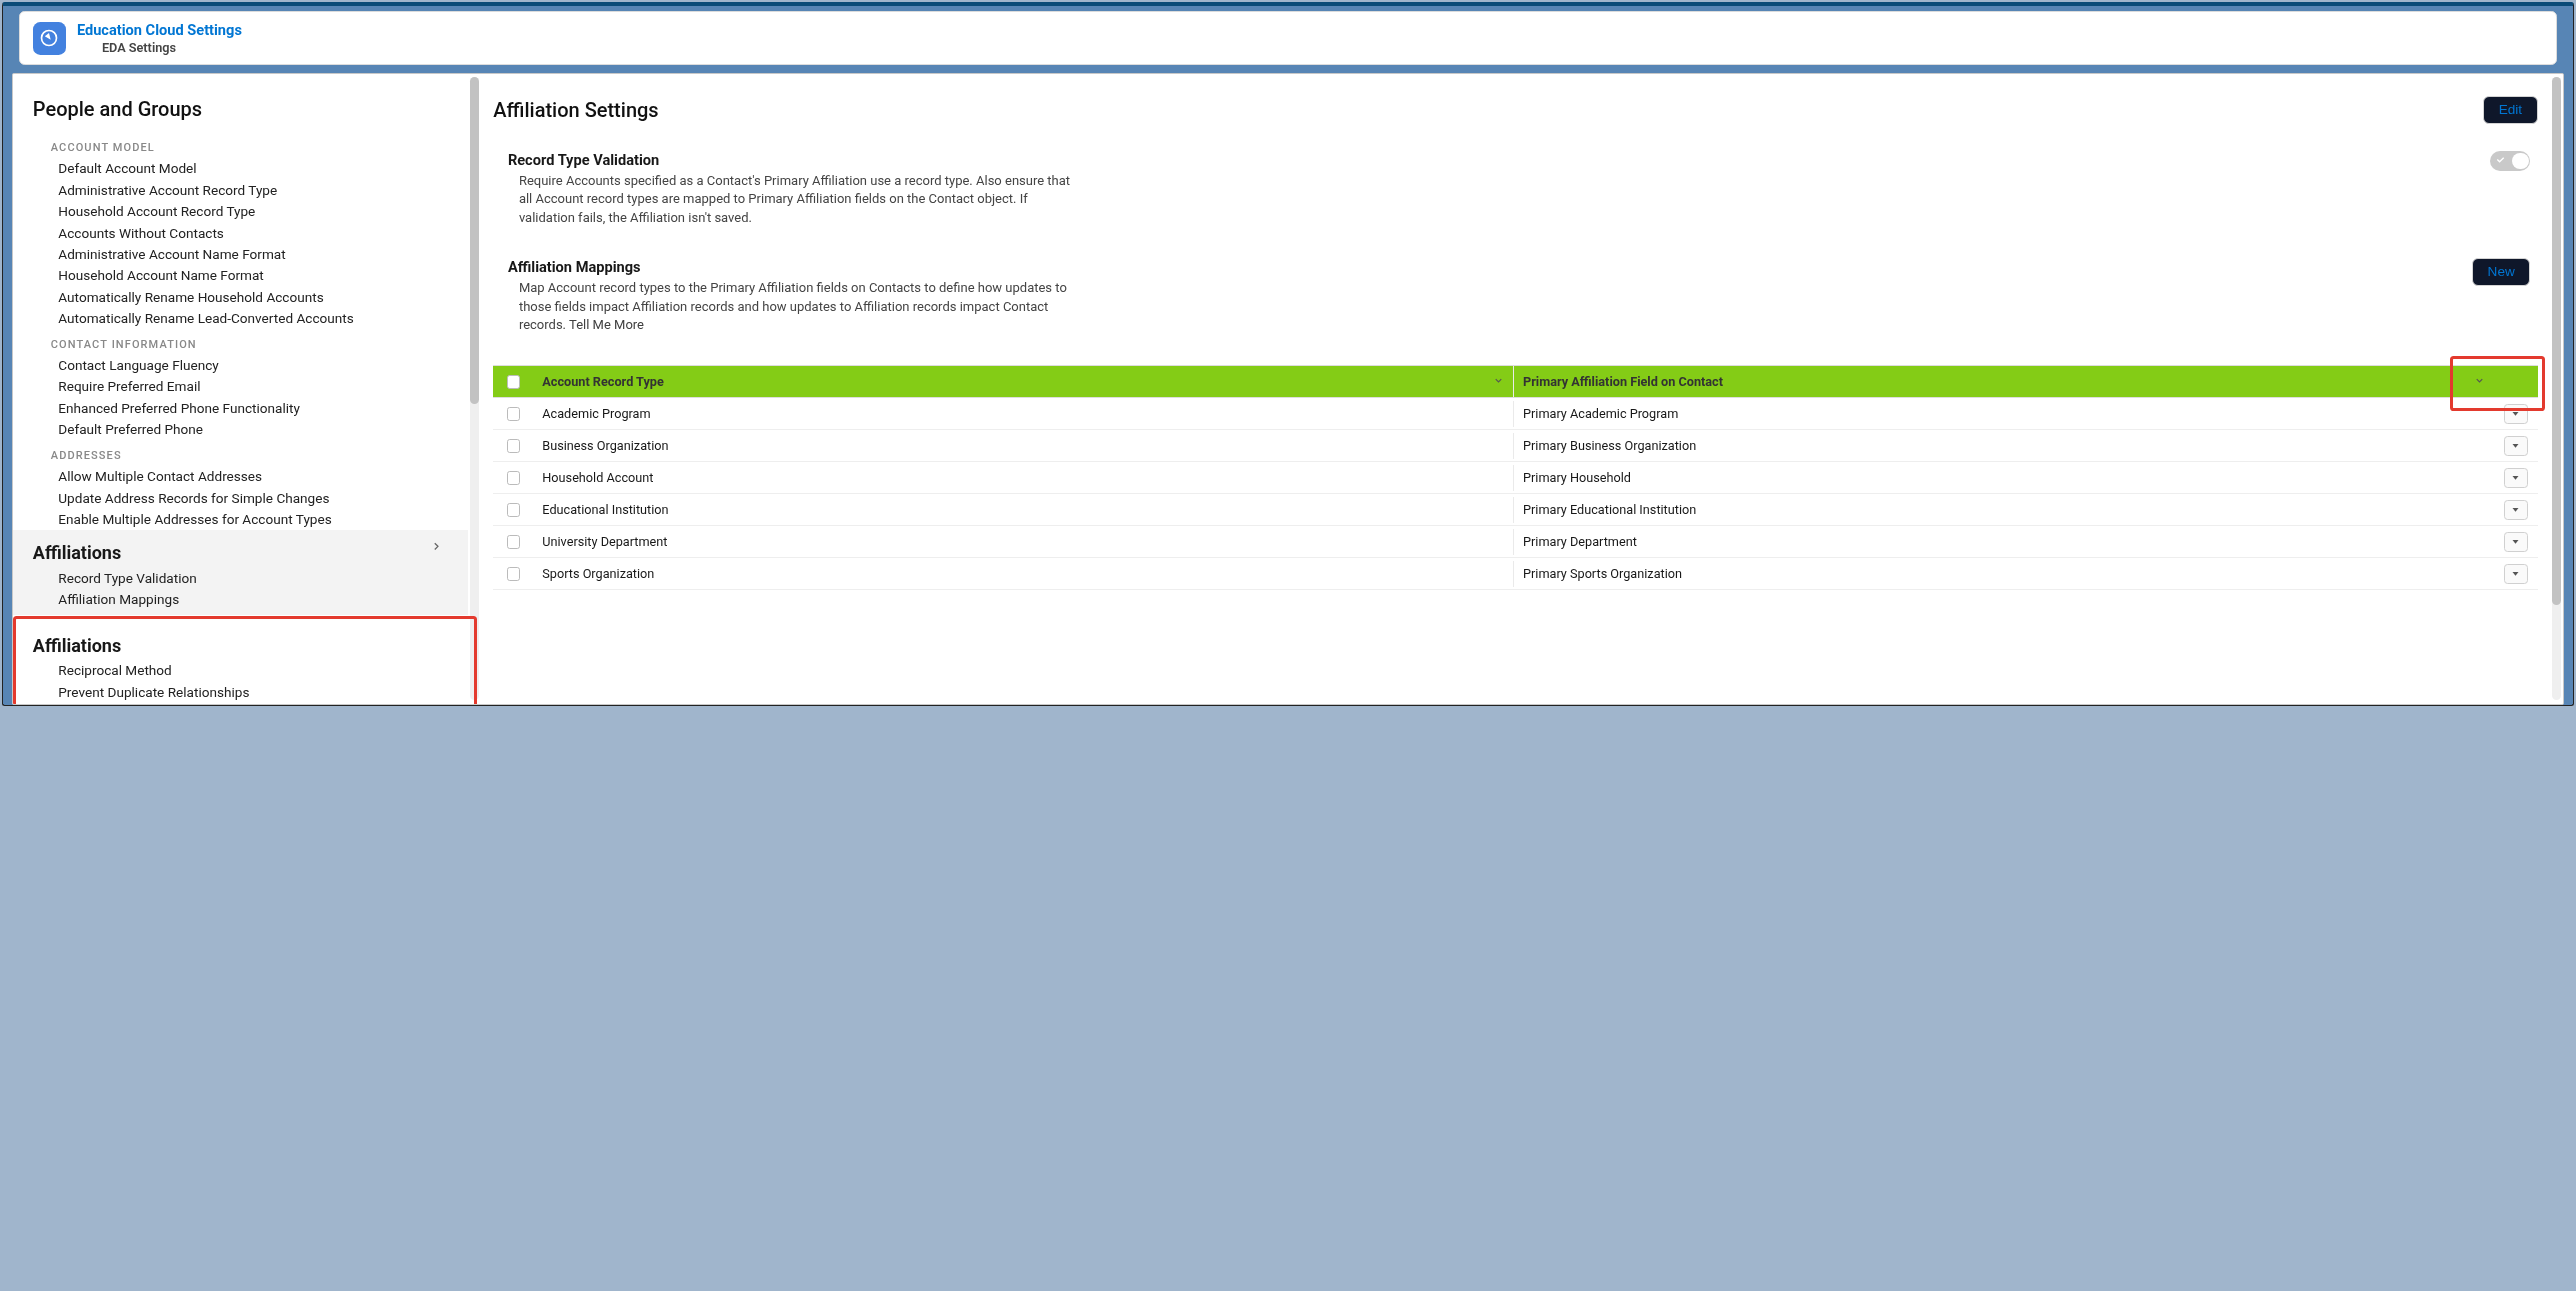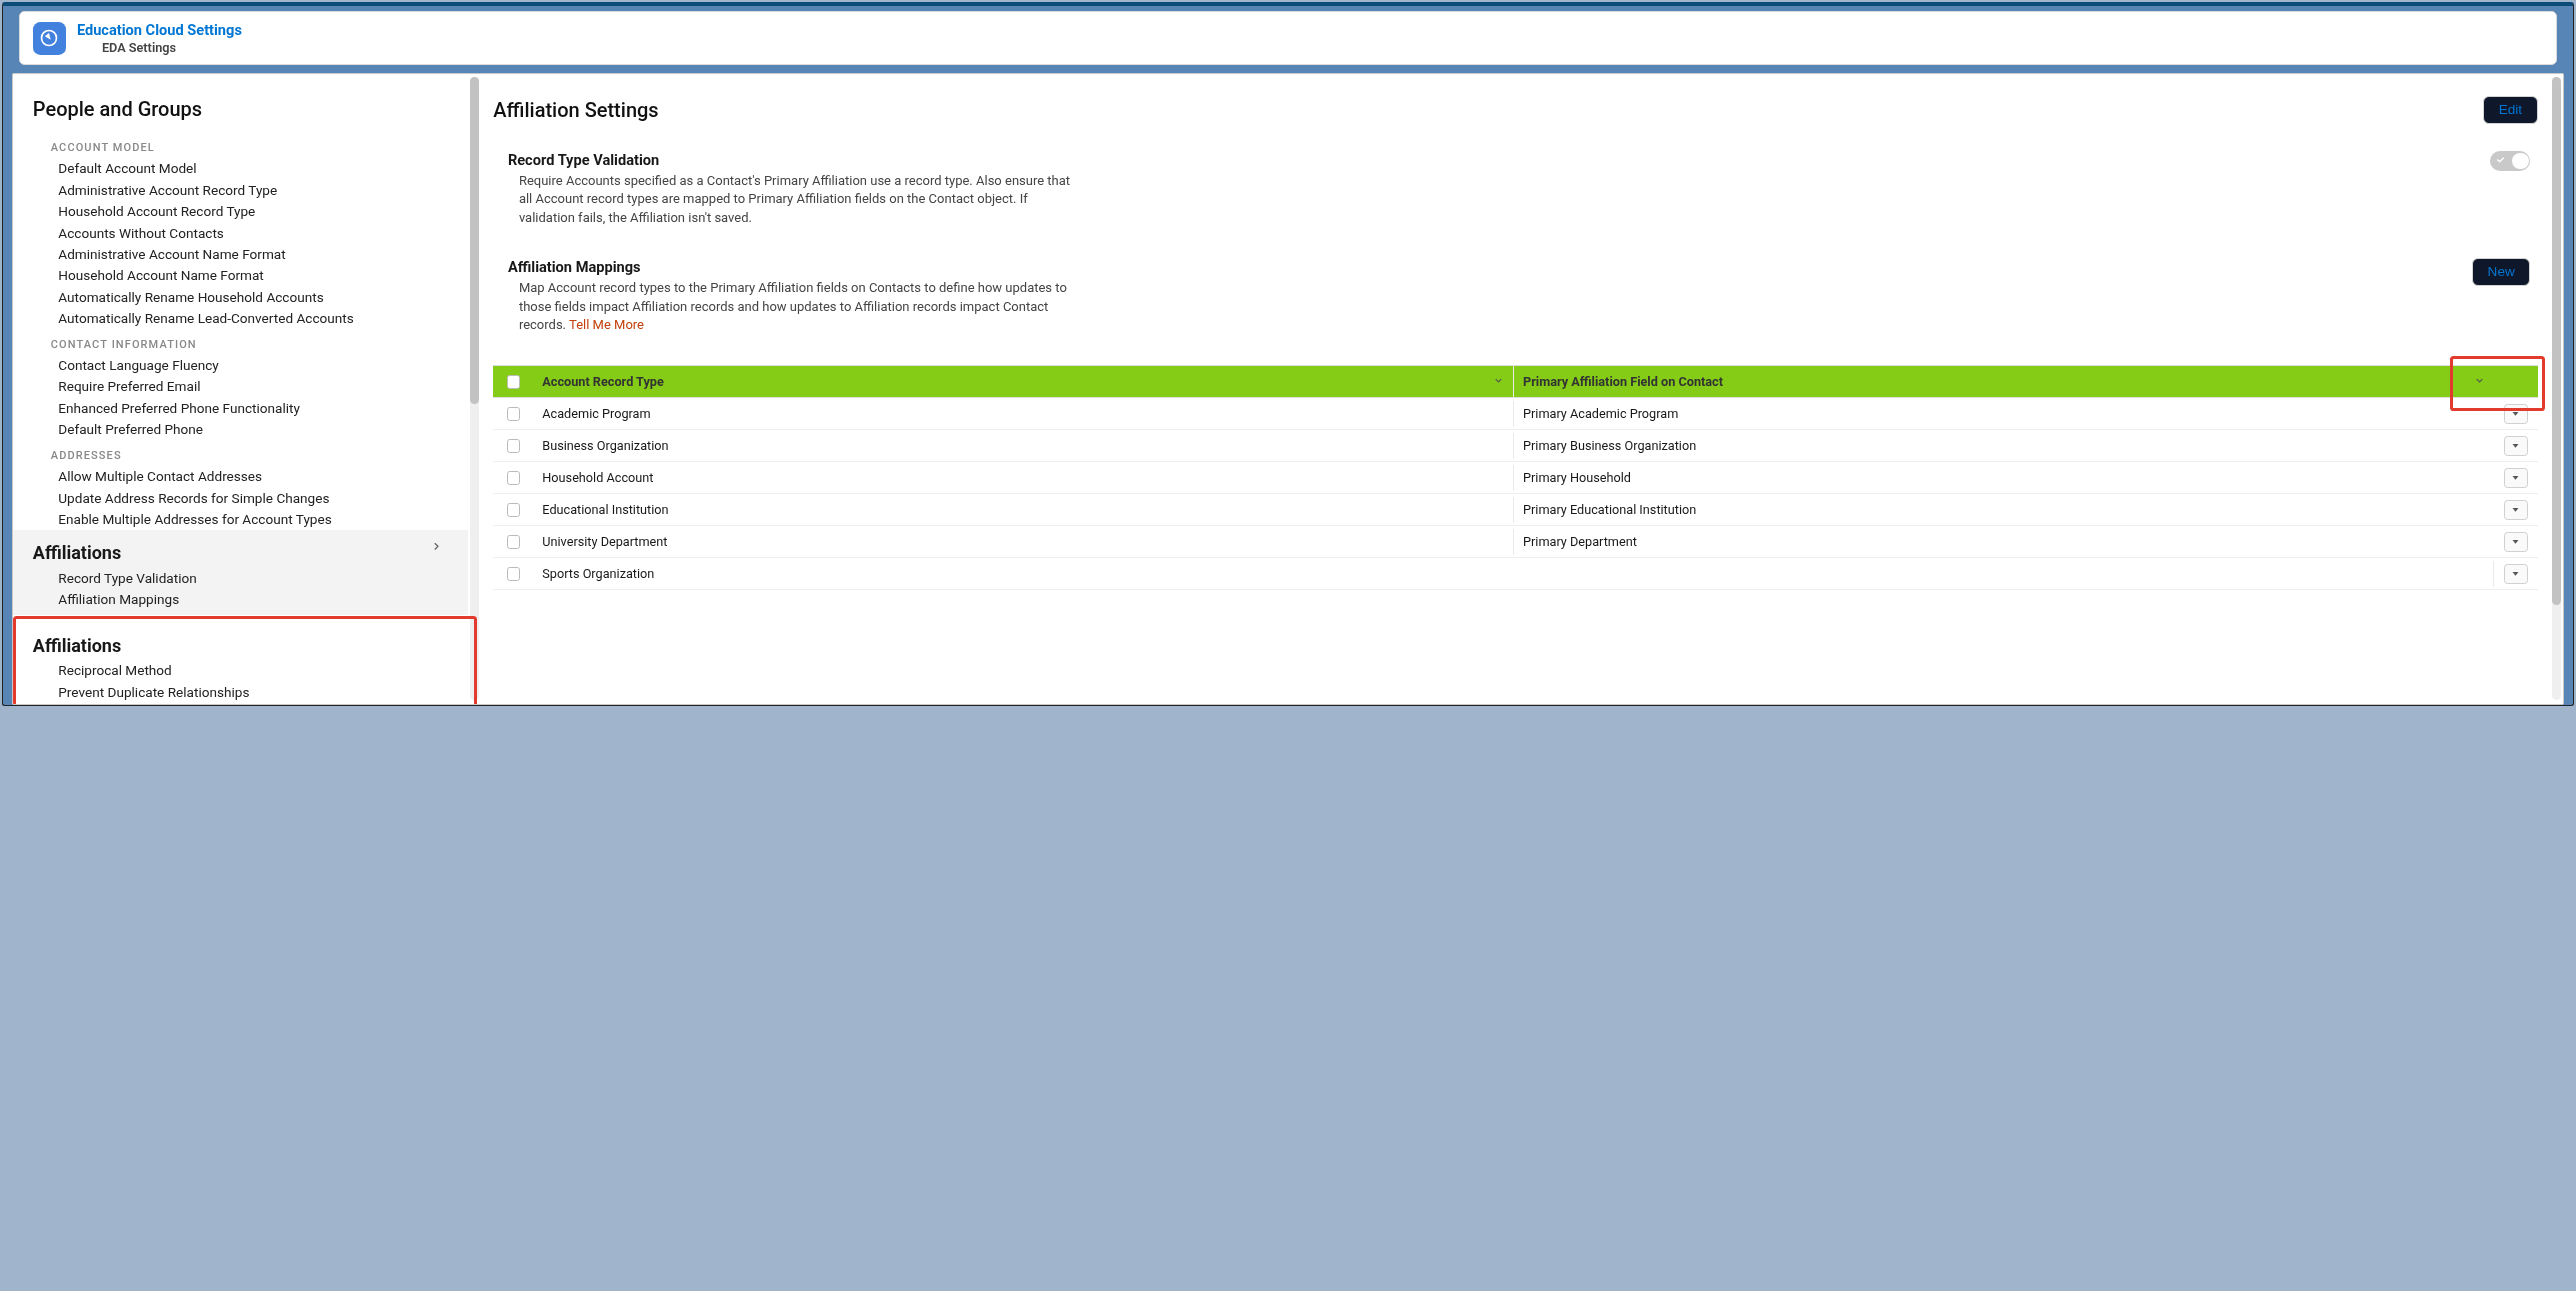--- a/index.html
+++ b/index.html
@@ -160,21 +160,21 @@
     cursor: pointer;
   }
 
   .setting-block {
     display: flex; gap: 22px; align-items: flex-start;
     margin-bottom: 31px;
   }
   .setting-text { flex: 1; max-width: 582px; padding-left: 14.6px; }
   .setting-label { font-weight: 700; font-size: 14.6px; margin-bottom: 3.6px; }
   .setting-desc { color: #444; font-size: 13px; line-height: 1.4; padding-left: 11px; }
-  .setting-desc a { color: #c2410c; text-decoration: none; text-align: right; }
+  .setting-desc a { color: #404040; text-decoration: none; text-align: right; }
   .setting-right { margin-left: auto; display: flex; align-items: center; padding-right: 7.3px; }
 
   .toggle {
     width: 40px; height: 20px;
     background: #c9c9c9;
     border-radius: 11px;
     position: relative;
   }
   .toggle .knob {
     position: absolute; top: 1.8px; right: 1.8px;
@@ -449,20 +449,21 @@
                       <polygon points="4,8 20,8 12,18"></polygon>
                     </svg>
                   </div>
                 </div>
               </div>
               <div class="tbl-row">
                 <div class="cell chk">
                   <input type="checkbox" class="row-chk" style="">
                 </div>
                 <div class="cell c1">Sports Organization</div>
+                <div class="cell c2">Primary Sports Organization</div>
                 <div class="cell act">
                   <div class="row-act-btn">
                     <svg width="9" height="9" viewBox="0 0 24 24" fill="#555">
                       <polygon points="4,8 20,8 12,18"></polygon>
                     </svg>
                   </div>
                 </div>
               </div>
             </div>
         </div>

